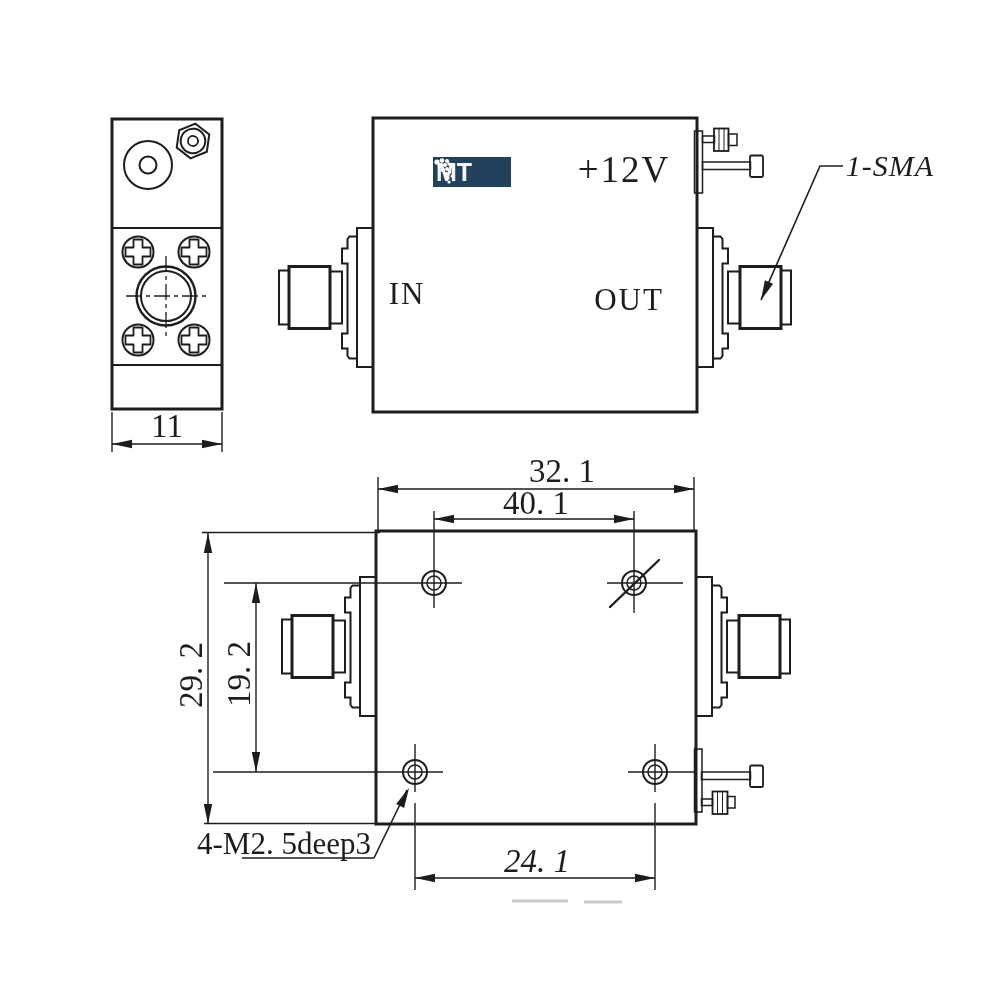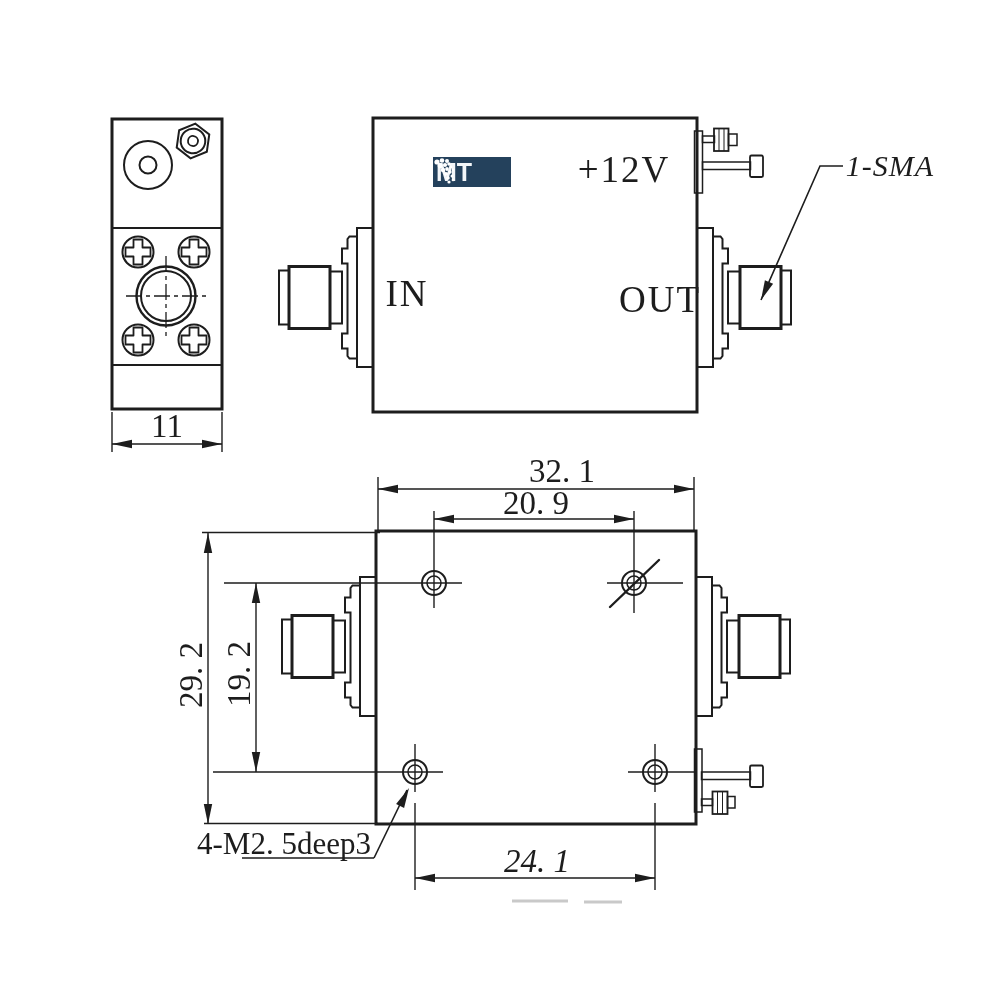--- a/index.html
+++ b/index.html
@@ -10,21 +10,21 @@
   .canvas svg{position:absolute;left:0;top:0;}
   .label{
     position:absolute;transform:translate(-50%,-50%);
     font-family:"Liberation Serif","DejaVu Serif",serif;
     color:#1d1d1d;white-space:nowrap;line-height:1;
   }
   .rot{transform:translate(-50%,-50%) rotate(-90deg);}
   .it{font-style:italic;}
   .dim{font-size:33px;}
   .dim-sm{font-size:31px;}
-  .port{font-size:37px;letter-spacing:2px;font-family:Liberation Serif, serif;}
+  .port{font-size:31px;letter-spacing:2px;font-family:Liberation Serif, serif;}
   .volt{font-size:37px;letter-spacing:2px;}
   .callout{font-size:30px;letter-spacing:1px;}
   .logo{
     position:absolute;left:433px;top:157px;width:78px;height:30px;
     display:flex;align-items:center;gap:2px;padding:12px 3px;box-sizing:border-box;
   }
   .logo-text{
     font-family:"Liberation Sans","DejaVu Sans",sans-serif;
     font-weight:bold;font-size:25px;line-height:1;letter-spacing:0px;
   }
@@ -191,25 +191,25 @@
       <line x1="512" y1="901" x2="568" y2="901"></line>
       <line x1="584" y1="902" x2="622" y2="902"></line>
     </g>
   </g>
 </svg>
 
 <div class="label dim" style="left:167px;top:426px;">11</div>
 
 <div class="label volt" style="left:624px;top:169px;">+12V</div>
 <div class="label port" style="left:407px;top:293px;">IN</div>
-<div class="label port" style="left:660px;top:299px;">OUT</div>
+<div class="label port" style="left:629px;top:299px;">OUT</div>
 <div class="label callout it" style="left:890px;top:166px;">1-SMA</div>
 
 <div class="label dim" style="left:538px;top:471px;margin-left:24px;">32. 1</div>
-<div class="label dim" style="left:536px;top:503px;">20. 9</div>
+<div class="label dim" style="left:536px;top:503px;">40. 1</div>
 <div class="label dim rot" style="left:191px;top:675px;">29. 2</div>
 <div class="label dim rot" style="left:239px;top:674px;">19. 2</div>
 <div class="label dim it" style="left:537px;top:861px;">24. 1</div>
 <div class="label dim-sm" style="left:284px;top:843px;">4-M2. 5deep3</div>
 
 <div class="logo" style="background-color: rgb(36, 65, 92);">
   <svg width="26" height="30" viewBox="0 0 26 30">
     <g fill="#ffffff">
       <circle cx="4" cy="5" r="2.6"></circle>
           <circle cx="9" cy="3.5" r="2.3"></circle>

